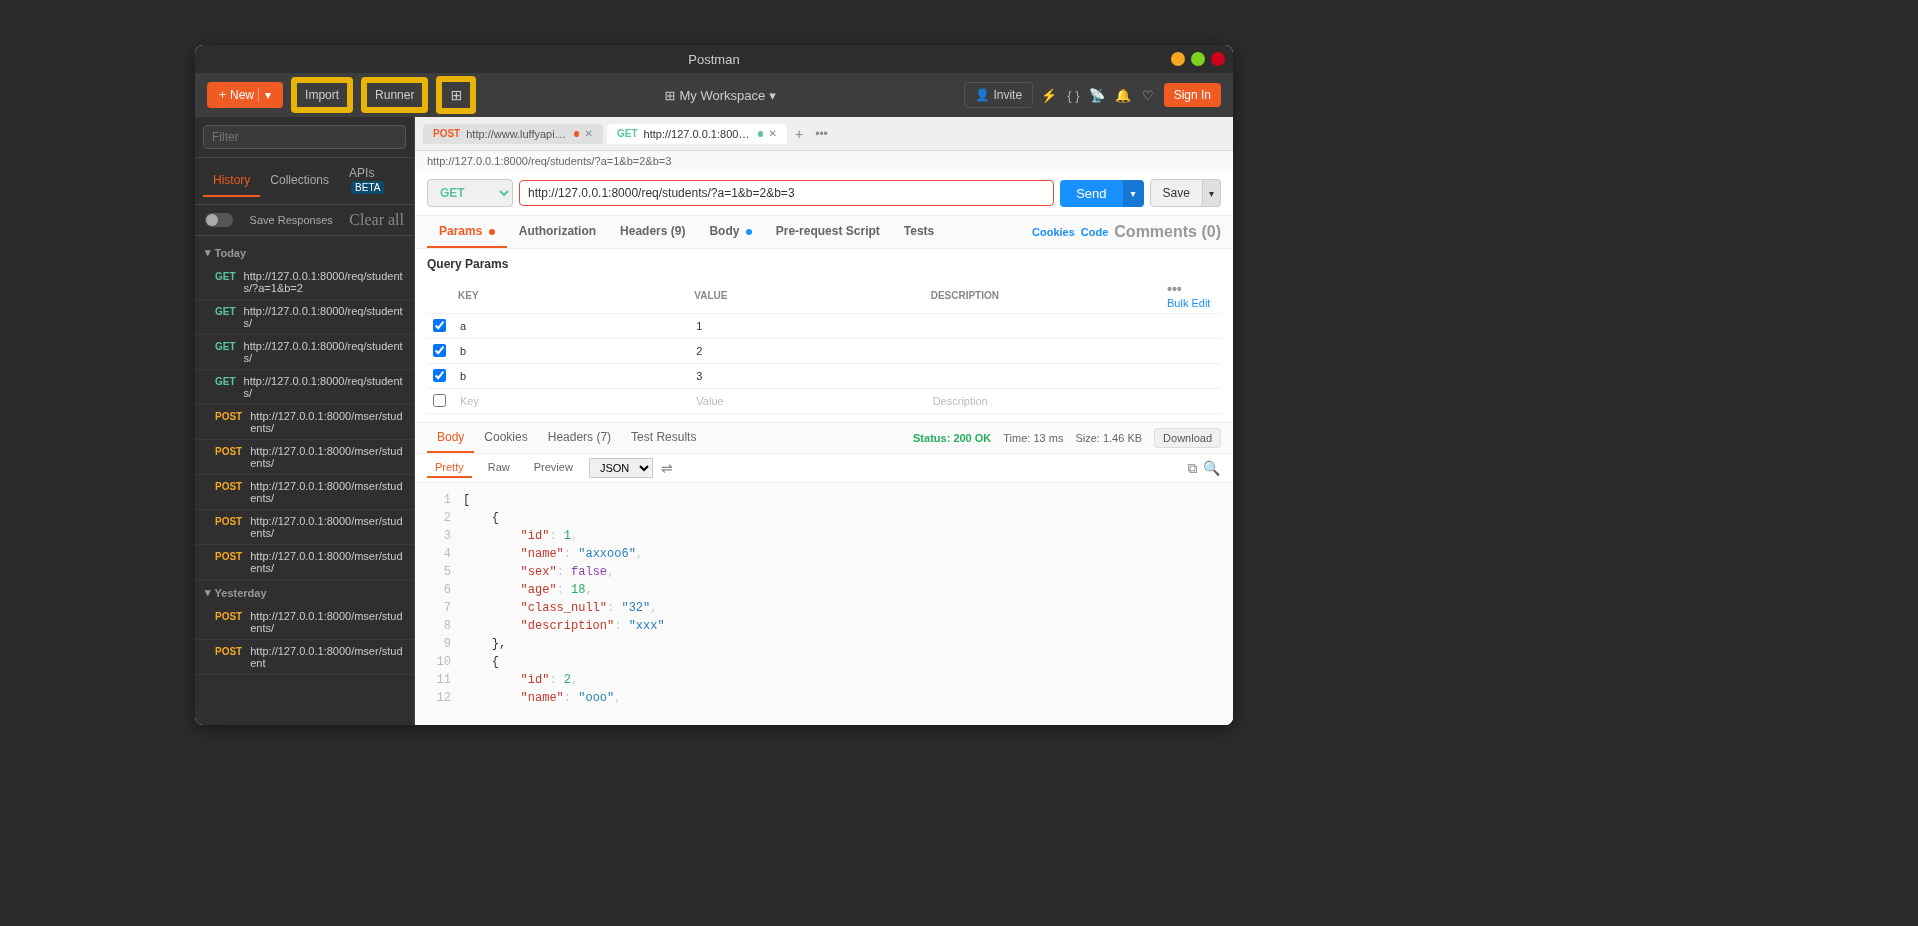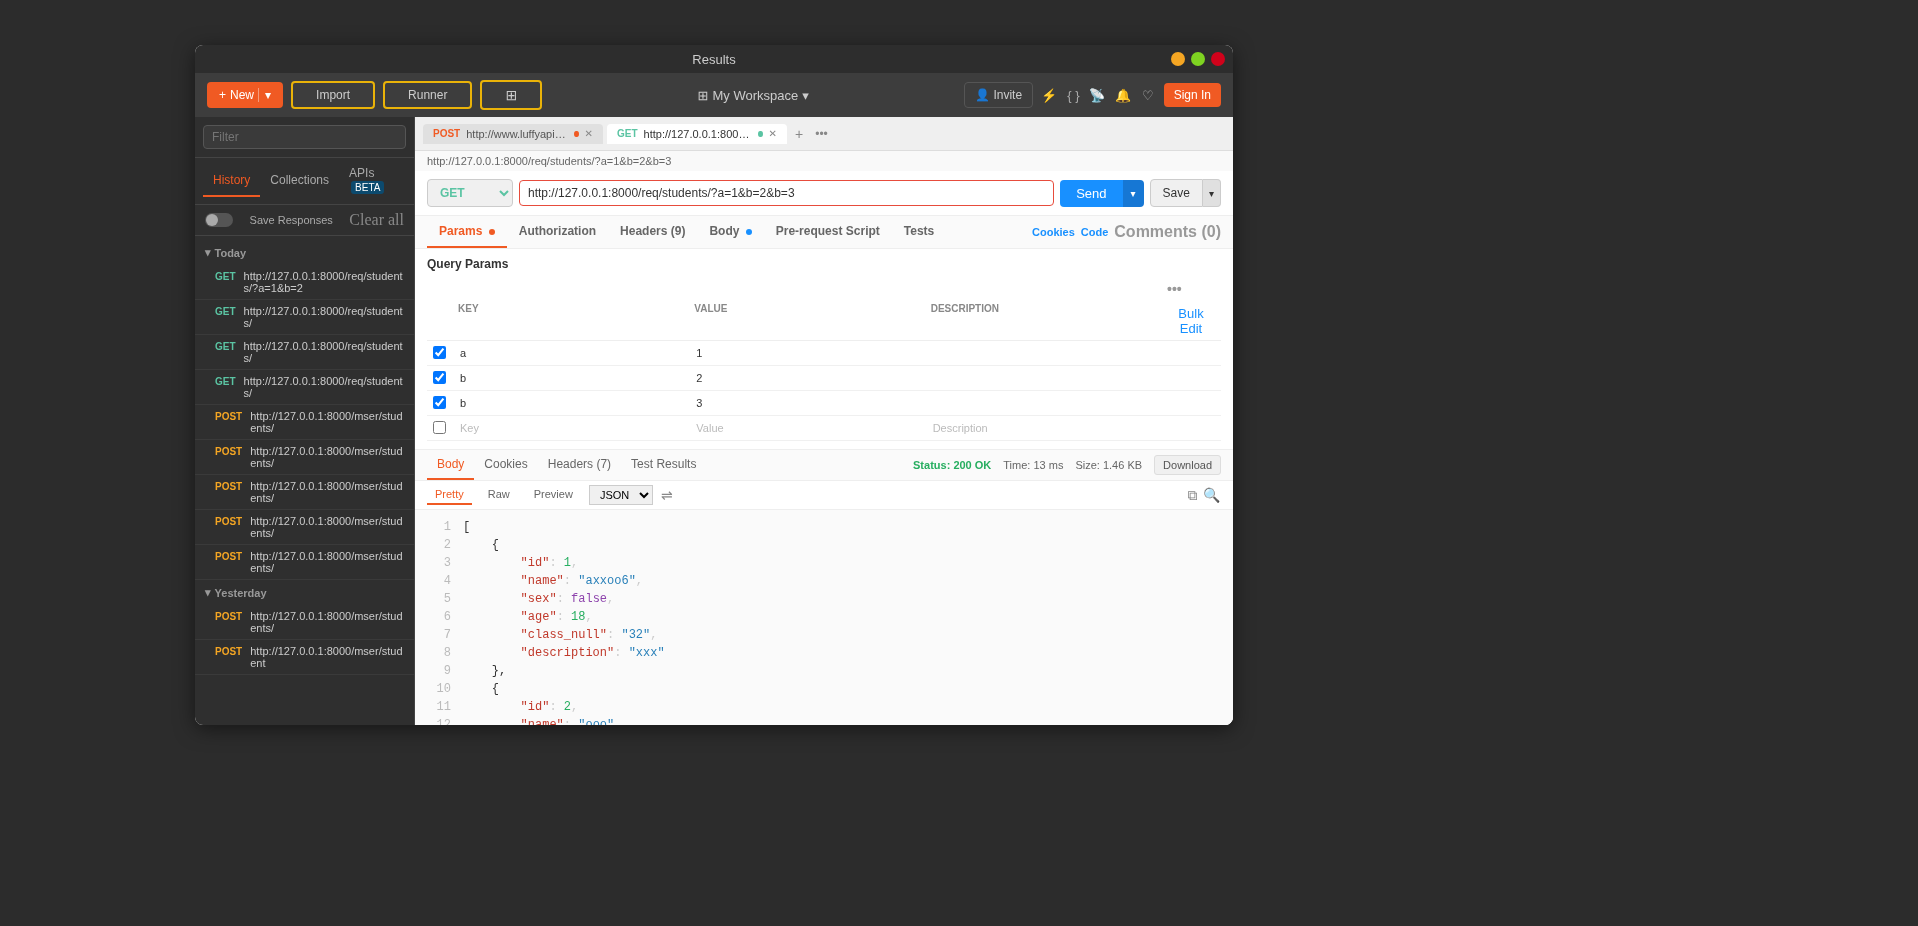--- a/index.html
+++ b/index.html
@@ -68,23 +68,23 @@
       align-items: center;
       gap: 4px;
     }
     .new-btn-arrow {
       border-left: 1px solid rgba(255,255,255,0.4);
       padding-left: 6px;
     }
     .toolbar-btn {
       background: transparent;
       color: #ccc;
-      border: 2px solid #eab308;
+      border: 6px solid #eab308;
       border-radius: 4px;
-      padding: 5px 23px;
+      padding: 5px 8px;
       font-size: 12px;
       cursor: pointer;
     }
     .toolbar-center {
       flex: 1;
       display: flex;
       justify-content: center;
       align-items: center;
     }
     .workspace-btn {
@@ -480,23 +480,22 @@
       outline: none;
       padding: 2px;
     }
     .param-key-input::placeholder, .param-val-input::placeholder, .param-desc-input::placeholder {
       color: #bbb;
     }
     .bulk-edit-btn {
       color: #1890ff;
       background: none;
       border: none;
-      font-size: 13px;
-      cursor: pointer;
-      margin-top: 9px;
+      font-size: 11px;
+      cursor: pointer;
     }
     .params-more { color: #999; font-size: 14px; cursor: pointer; }
 
     
     .response-area {
       flex: 1;
       display: flex;
       flex-direction: column;
       border-top: 1px solid #eee;
       overflow: hidden;
@@ -608,21 +607,21 @@
 <body>
 
 <div class="postman-window">
 
   <div class="title-bar">
     <div class="title-bar-controls">
       <button class="title-btn btn-min"></button>
       <button class="title-btn btn-max"></button>
       <button class="title-btn btn-close"></button>
     </div>
-    <span class="title-bar-title">Results</span>
+    <span class="title-bar-title">Postman</span>
   </div>
 
   <div class="toolbar">
     <button class="new-btn">
       <span>+</span>
       <span>New</span>
       <span class="new-btn-arrow">▾</span>
     </button>
     <button class="toolbar-btn">Import</button>
     <button class="toolbar-btn">Runner</button>

